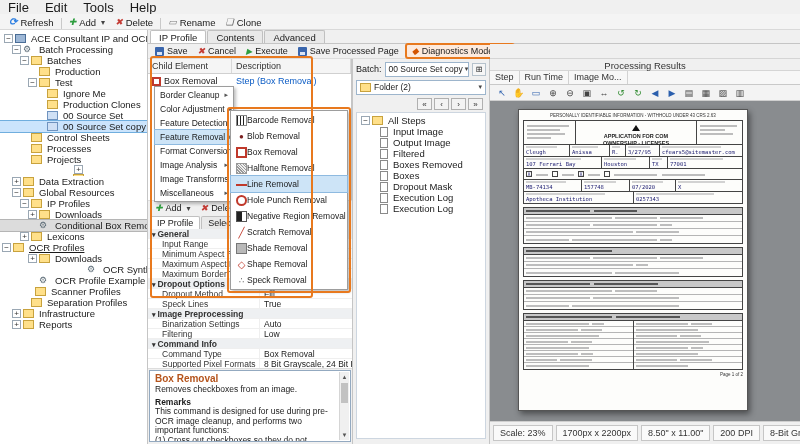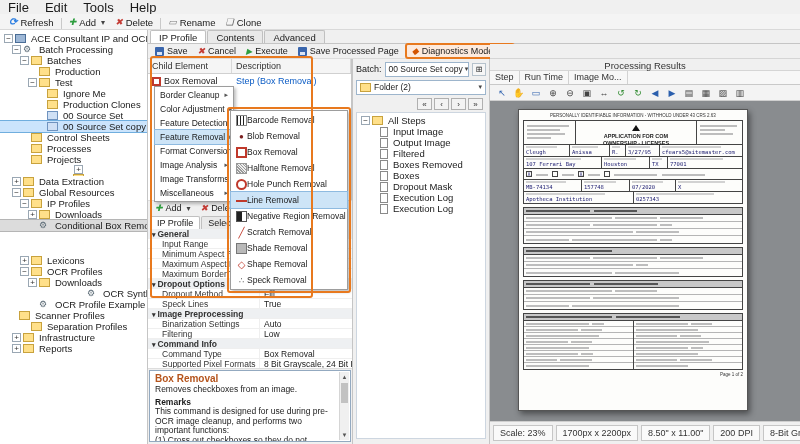--- a/index.html
+++ b/index.html
@@ -311,27 +311,27 @@
         <span class="ticon icon-folder"></span>
         <span class="tlabel">Downloads</span>
       </div>
 
       <div class="trow sel-gray" style="padding-left: 28px;">
         <span class="exp expander-none"></span>
         <span class="ticon icon-gear"></span>
         <span class="tlabel">Conditional Box Removal</span>
       </div>
 
-      <div class="trow" style="padding-left: 20px; margin-top: 24px;">
+      <div class="trow" style="padding-left: 20px;">
         <span class="exp expander-plus"></span>
         <span class="ticon icon-folder"></span>
         <span class="tlabel">Lexicons</span>
       </div>
 
-      <div class="trow" style="padding-left: 20px;">
+      <div class="trow" style="padding-left: 2px; text-decoration: underline;">
         <span class="exp expander-minus"></span>
         <span class="ticon icon-folder"></span>
         <span class="tlabel">OCR Profiles</span>
       </div>
 
       <div class="trow" style="padding-left: 28px;">
         <span class="exp expander-plus"></span>
         <span class="ticon icon-folder"></span>
         <span class="tlabel">Downloads</span>
       </div>
@@ -341,21 +341,21 @@
         <span class="ticon icon-gear"></span>
         <span class="tlabel">OCR Synthesis</span>
       </div>
 
       <div class="trow" style="padding-left: 28px;">
         <span class="exp expander-none"></span>
         <span class="ticon icon-gear"></span>
         <span class="tlabel">OCR Profile Example</span>
       </div>
 
-      <div class="trow" style="padding-left: 8px;">
+      <div class="trow" style="padding-left: 24px;">
         <span class="exp expander-none"></span>
         <span class="ticon icon-folder"></span>
         <span class="tlabel">Scanner Profiles</span>
       </div>
 
       <div class="trow" style="padding-left: 20px;">
         <span class="exp expander-none"></span>
         <span class="ticon icon-folder"></span>
         <span class="tlabel">Separation Profiles</span>
       </div>
@@ -951,30 +951,30 @@
       <div class="sub-row">
         <span class="mi icon-box"></span>
         <span>Box Removal</span>
       </div>
 
       <div class="sub-row">
         <span class="mi icon-halftone"></span>
         <span>Halftone Removal</span>
       </div>
 
+      <div class="sub-row hl">
+        <span class="mi icon-line"></span>
+        <span>Line Removal</span>
+      </div>
+
       <div class="sub-row">
         <span class="mi icon-holepunch"></span>
         <span>Hole Punch Removal</span>
       </div>
 
-      <div class="sub-row hl">
-        <span class="mi icon-line"></span>
-        <span>Line Removal</span>
-      </div>
-
       <div class="sub-row">
         <span class="mi icon-negative"></span>
         <span>Negative Region Removal</span>
       </div>
 
       <div class="sub-row">
         <span class="mi icon-scratch"></span>
         <span>Scratch Removal</span>
       </div>
 

